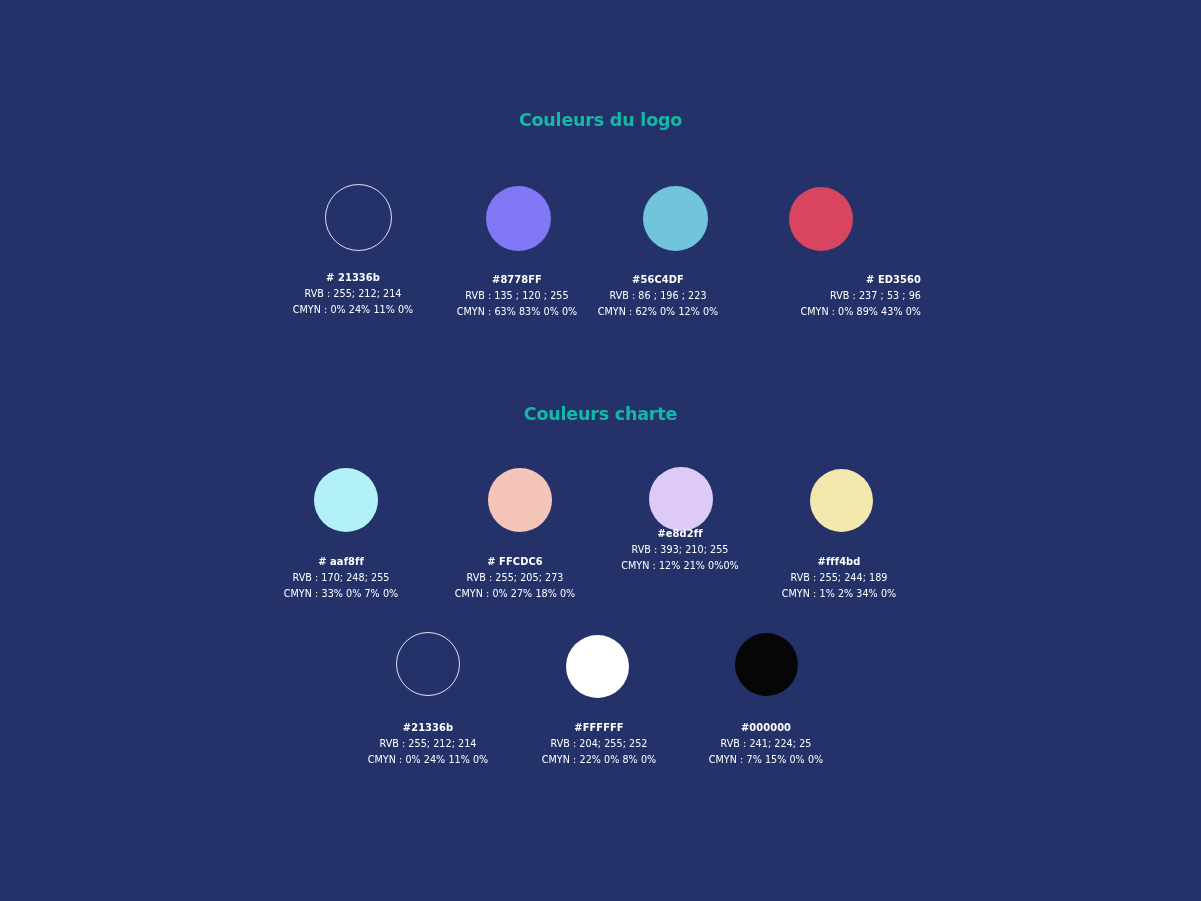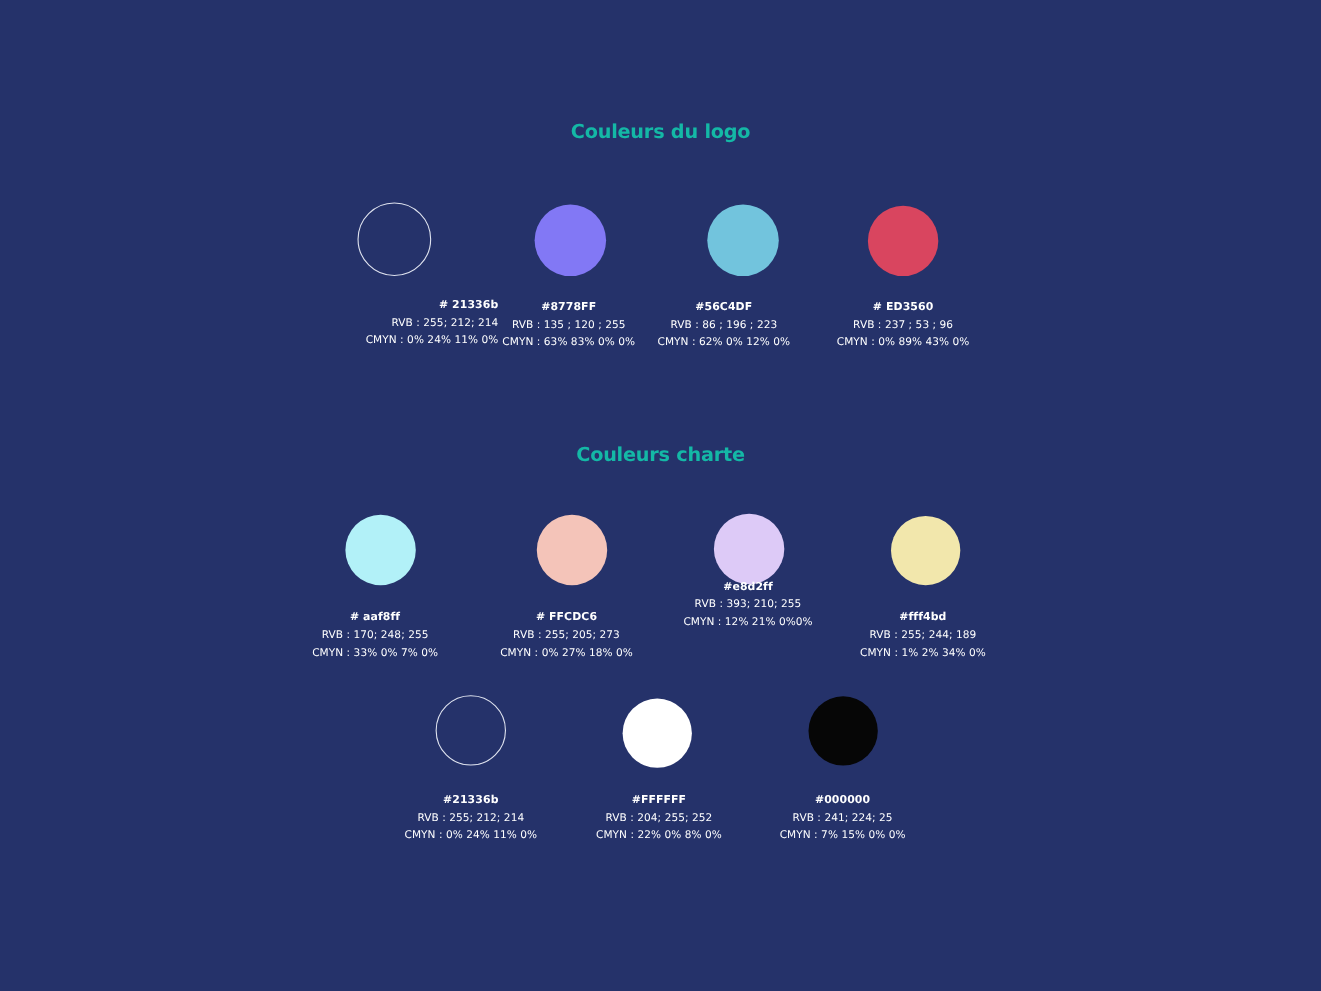--- a/index.html
+++ b/index.html
@@ -62,21 +62,21 @@
     letter-spacing: 0.05px;
   }
 </style>
 </head>
 <body>
 
 <div class="section-title" id="title-logo">Couleurs du logo</div>
 
 <div class="swatch-group">
   <div class="swatch-circle outline" style="left:325px; top:184px; width:67px; height:67px;"></div>
-  <div class="swatch-caption" style="left:253px; top:270px; width:200px;text-align:right;">
+  <div class="swatch-caption" style="left:253px; top:270px; width:200px;">
     <span class="hexcode"># 21336b</span>
     <span class="rvb">RVB : 255; 212; 214</span>
     <span class="cmyn">CMYN : 0% 24% 11% 0%</span>
   </div>
 </div>
 
 <div class="swatch-group">
   <div class="swatch-circle" style="left:486px; top:186px; width:65px; height:65px; background:#8278f5;"></div>
   <div class="swatch-caption" style="left:417px; top:272px; width:200px;">
     <span class="hexcode">#8778FF</span>
@@ -89,21 +89,21 @@
   <div class="swatch-circle" style="left:643px; top:186px; width:65px; height:65px; background:#72c4dd;"></div>
   <div class="swatch-caption" style="left:558px; top:272px; width:200px;">
     <span class="hexcode">#56C4DF</span>
     <span class="rvb">RVB : 86 ; 196 ; 223</span>
     <span class="cmyn">CMYN : 62% 0% 12% 0%</span>
   </div>
 </div>
 
 <div class="swatch-group">
   <div class="swatch-circle" style="left:789px; top:187px; width:64px; height:64px; background:#d9455f;"></div>
-  <div class="swatch-caption" style="left:721px; top:272px; width:200px;">
+  <div class="swatch-caption" style="left:721px; top:272px; width:200px;text-align:right;">
     <span class="hexcode"># ED3560</span>
     <span class="rvb">RVB : 237 ; 53 ; 96</span>
     <span class="cmyn">CMYN : 0% 89% 43% 0%</span>
   </div>
 </div>
 
 <div class="section-title" id="title-chart">Couleurs charte</div>
 
 <div class="swatch-group">
   <div class="swatch-circle" style="left:314px; top:468px; width:64px; height:64px; background:#b2f1f8;"></div>

